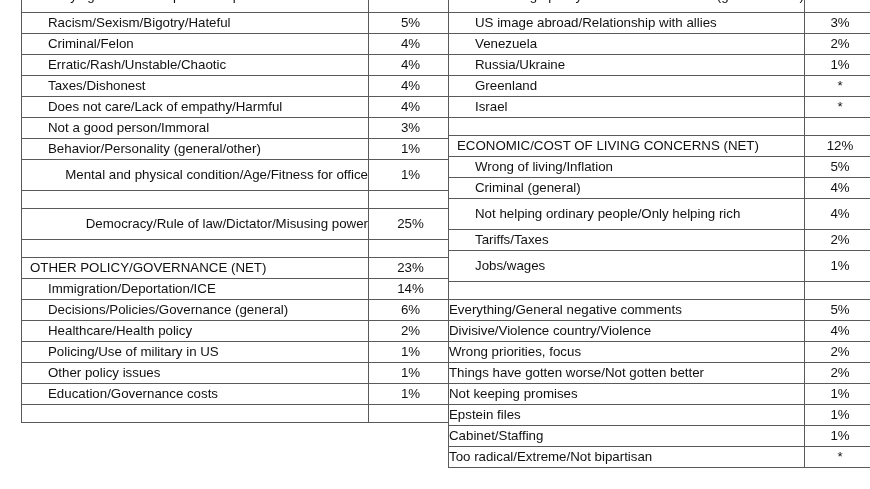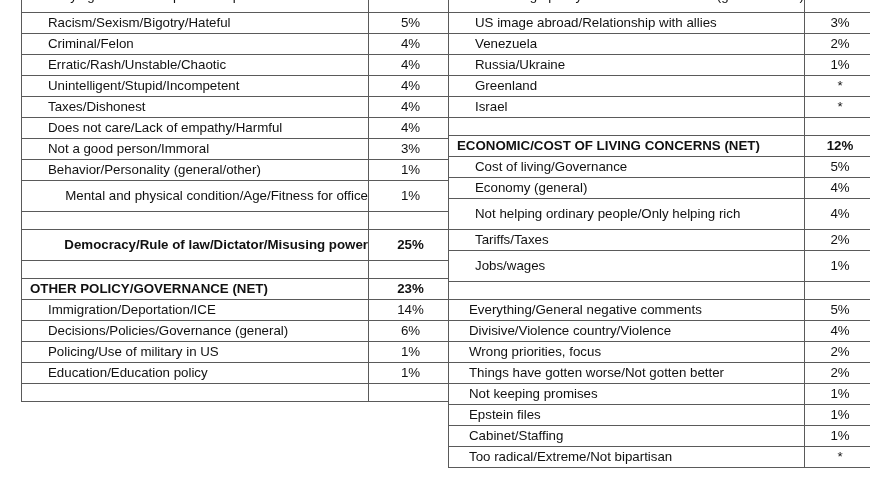--- a/index.html
+++ b/index.html
@@ -45,26 +45,26 @@
     text-align: center;
     padding: 3px 2px;
   }
   #panel-left  .c-label { width: 320px; }
   #panel-left  .c-pct   { width: 83px; }
   #panel-right .c-label { width: 329px; margin-left: 7px; }
   #panel-right .c-pct   { width: 70px; }
 
   .lvl-net .c-label,
   .lvl-net .c-pct {
-    font-weight: bold;
+    font-weight: normal;
   }
   .lvl-net .c-label { padding-left: 8px; }
 
   .lvl-sub .c-label  { padding-left: 26px; }
-  .lvl-flat .c-label { padding-left: 20px; }
+  .lvl-flat .c-label { padding-left: 0; }
 
   .wrap .c-label {
     padding-left: 26px;
     text-indent: -16px;
     text-align: right;
   }
   .wrap.lvl-net .c-label {
     padding-left: 8px;
     text-indent: 0;
   }
@@ -90,24 +90,20 @@
         </tr>
         <tr class="r-norm lvl-sub">
           <td class="c-label">Criminal/Felon</td>
           <td class="c-pct">4%</td>
         </tr>
         <tr class="r-norm lvl-sub">
           <td class="c-label">Erratic/Rash/Unstable/Chaotic</td>
           <td class="c-pct">4%</td>
         </tr>
         <tr class="r-norm lvl-sub">
-          <td class="c-label">Unintelligent/Stupid/Incompetent</td>
-          <td class="c-pct">4%</td>
-        </tr>
-        <tr class="r-norm lvl-sub">
           <td class="c-label">Taxes/Dishonest</td>
           <td class="c-pct">4%</td>
         </tr>
         <tr class="r-norm lvl-sub">
           <td class="c-label">Does not care/Lack of empathy/Harmful</td>
           <td class="c-pct">4%</td>
         </tr>
         <tr class="r-norm lvl-sub">
           <td class="c-label">Not a good person/Immoral</td>
           <td class="c-pct">3%</td>
@@ -138,25 +134,33 @@
         </tr>
         <tr class="r-norm lvl-sub">
           <td class="c-label">Immigration/Deportation/ICE</td>
           <td class="c-pct">14%</td>
         </tr>
         <tr class="r-norm lvl-sub">
           <td class="c-label">Decisions/Policies/Governance (general)</td>
           <td class="c-pct">6%</td>
         </tr>
         <tr class="r-norm lvl-sub">
+          <td class="c-label">Healthcare/Health policy</td>
+          <td class="c-pct">2%</td>
+        </tr>
+        <tr class="r-norm lvl-sub">
           <td class="c-label">Policing/Use of military in US</td>
           <td class="c-pct">1%</td>
         </tr>
         <tr class="r-norm lvl-sub">
-          <td class="c-label">Education/Education policy</td>
+          <td class="c-label">Other policy issues</td>
+          <td class="c-pct">1%</td>
+        </tr>
+        <tr class="r-norm lvl-sub">
+          <td class="c-label">Education/Governance costs</td>
           <td class="c-pct">1%</td>
         </tr>
         <tr class="r-spacer lvl-flat">
           <td class="c-label"></td>
           <td class="c-pct"></td>
         </tr>
       </tbody>
   </table>
   <table class="panel" id="panel-right">
     <tbody>
@@ -186,25 +190,25 @@
         </tr>
         <tr class="r-spacer lvl-flat">
           <td class="c-label"></td>
           <td class="c-pct"></td>
         </tr>
         <tr class="r-norm lvl-net">
           <td class="c-label">ECONOMIC/COST OF LIVING CONCERNS (NET)</td>
           <td class="c-pct">12%</td>
         </tr>
         <tr class="r-norm lvl-sub">
-          <td class="c-label">Cost of living/Governance</td>
+          <td class="c-label">Wrong of living/Inflation</td>
           <td class="c-pct">5%</td>
         </tr>
         <tr class="r-norm lvl-sub">
-          <td class="c-label">Economy (general)</td>
+          <td class="c-label">Criminal (general)</td>
           <td class="c-pct">4%</td>
         </tr>
         <tr class="r-med lvl-sub">
           <td class="c-label">Not helping ordinary people/Only helping rich</td>
           <td class="c-pct">4%</td>
         </tr>
         <tr class="r-norm lvl-sub">
           <td class="c-label">Tariffs/Taxes</td>
           <td class="c-pct">2%</td>
         </tr>

